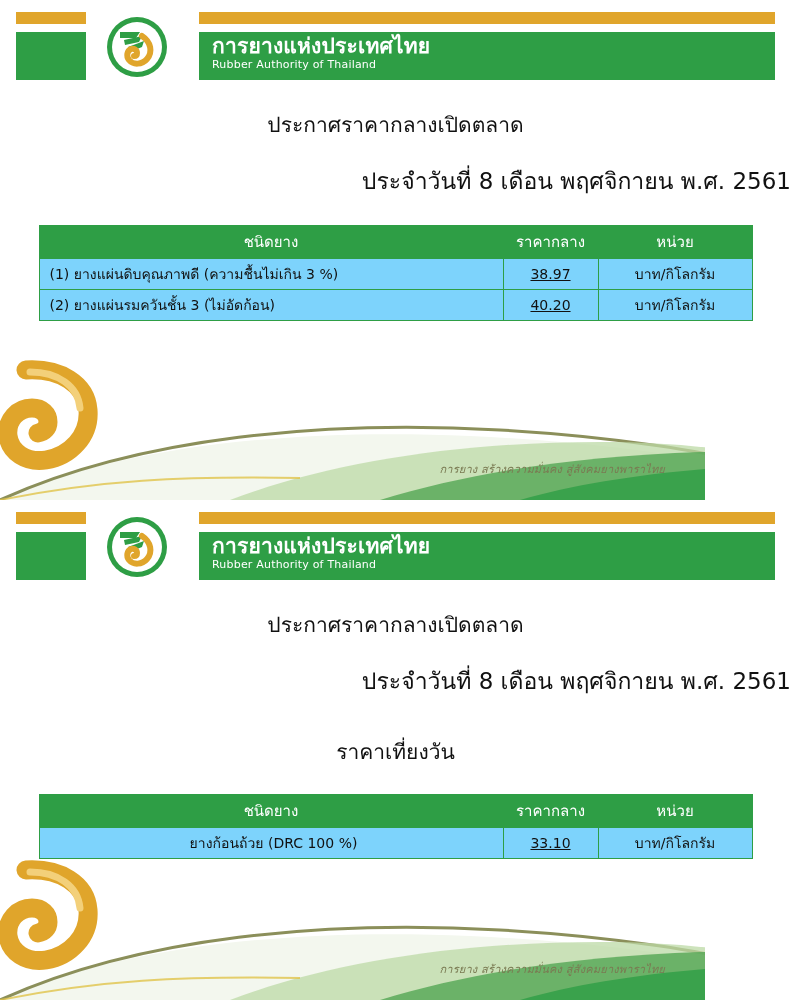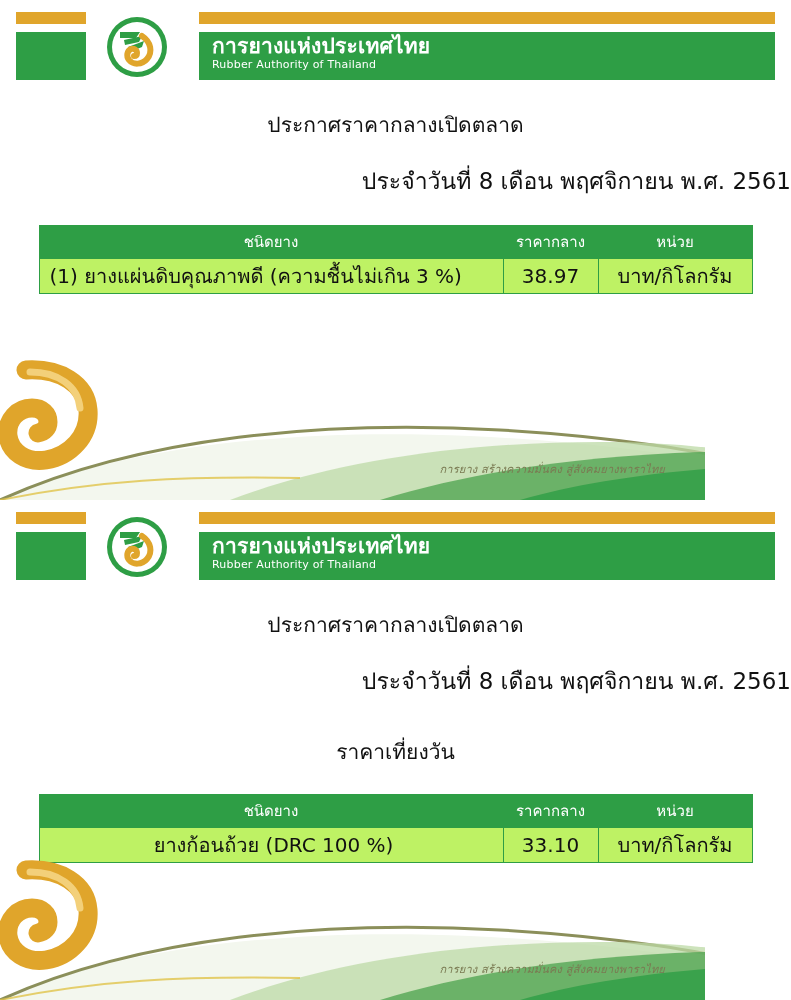--- a/index.html
+++ b/index.html
@@ -113,27 +113,27 @@
     color: #ffffff;
     font-size: 15px;
     font-weight: normal;
     height: 30px;
     border: 1px solid #2e9e45;
     text-align: center;
   }
   table.price td {
     border: 1px solid #2e9e45;
     height: 28px;
-    font-size: 20px;
-    color: #111;
-    background: #bef264;
+    font-size: 14px;
+    color: #111;
+    background: #7dd3fc;
   }
   td.c-name { padding-left: 10px; text-align: left; }
   td.c-name.center { text-align: center; padding-left: 6px; }
-  td.c-price { text-align: center; }
+  td.c-price { text-align: center; text-decoration: underline; }
   td.c-unit { text-align: center; }
   col.w-name { width: 464px; }
   col.w-price { width: 95px; }
   col.w-unit { width: 154px; }
 
   
   .footer-art {
     position: absolute;
     left: 0;
     bottom: 0;
@@ -193,20 +193,25 @@
         <th>ราคากลาง</th>
         <th>หน่วย</th>
       </tr>
     </thead>
     <tbody>
       <tr>
         <td class="c-name">(1) ยางแผ่นดิบคุณภาพดี (ความชื้นไม่เกิน 3 %)</td>
         <td class="c-price">38.97</td>
         <td class="c-unit">บาท/กิโลกรัม</td>
       </tr>
+      <tr>
+        <td class="c-name">(2) ยางแผ่นรมควันชั้น 3 (ไม่อัดก้อน)</td>
+        <td class="c-price">40.20</td>
+        <td class="c-unit">บาท/กิโลกรัม</td>
+      </tr>
     </tbody>
   </table>
 
   <div class="footer-art">
     <svg width="791" height="150" viewBox="0 0 791 150">
       <path d="M0 150 C120 95 300 78 470 86 C620 93 710 110 791 126 L791 150 Z" fill="#f3f7ee"></path>
       <path d="M0 150 C140 86 330 70 500 80 C640 88 720 106 791 120" fill="none" stroke="#8b8f5a" stroke-width="3"></path>
       <path d="M230 150 C330 112 460 92 600 92 C680 92 740 100 791 112 L791 150 Z" fill="#bcd9a6" opacity="0.75"></path>
       <path d="M380 150 C470 122 580 106 700 102 C740 101 770 103 791 106 L791 150 Z" fill="#5aa959" opacity="0.85"></path>
       <path d="M520 150 C590 130 680 118 791 114 L791 150 Z" fill="#2e9e45" opacity="0.8"></path>

